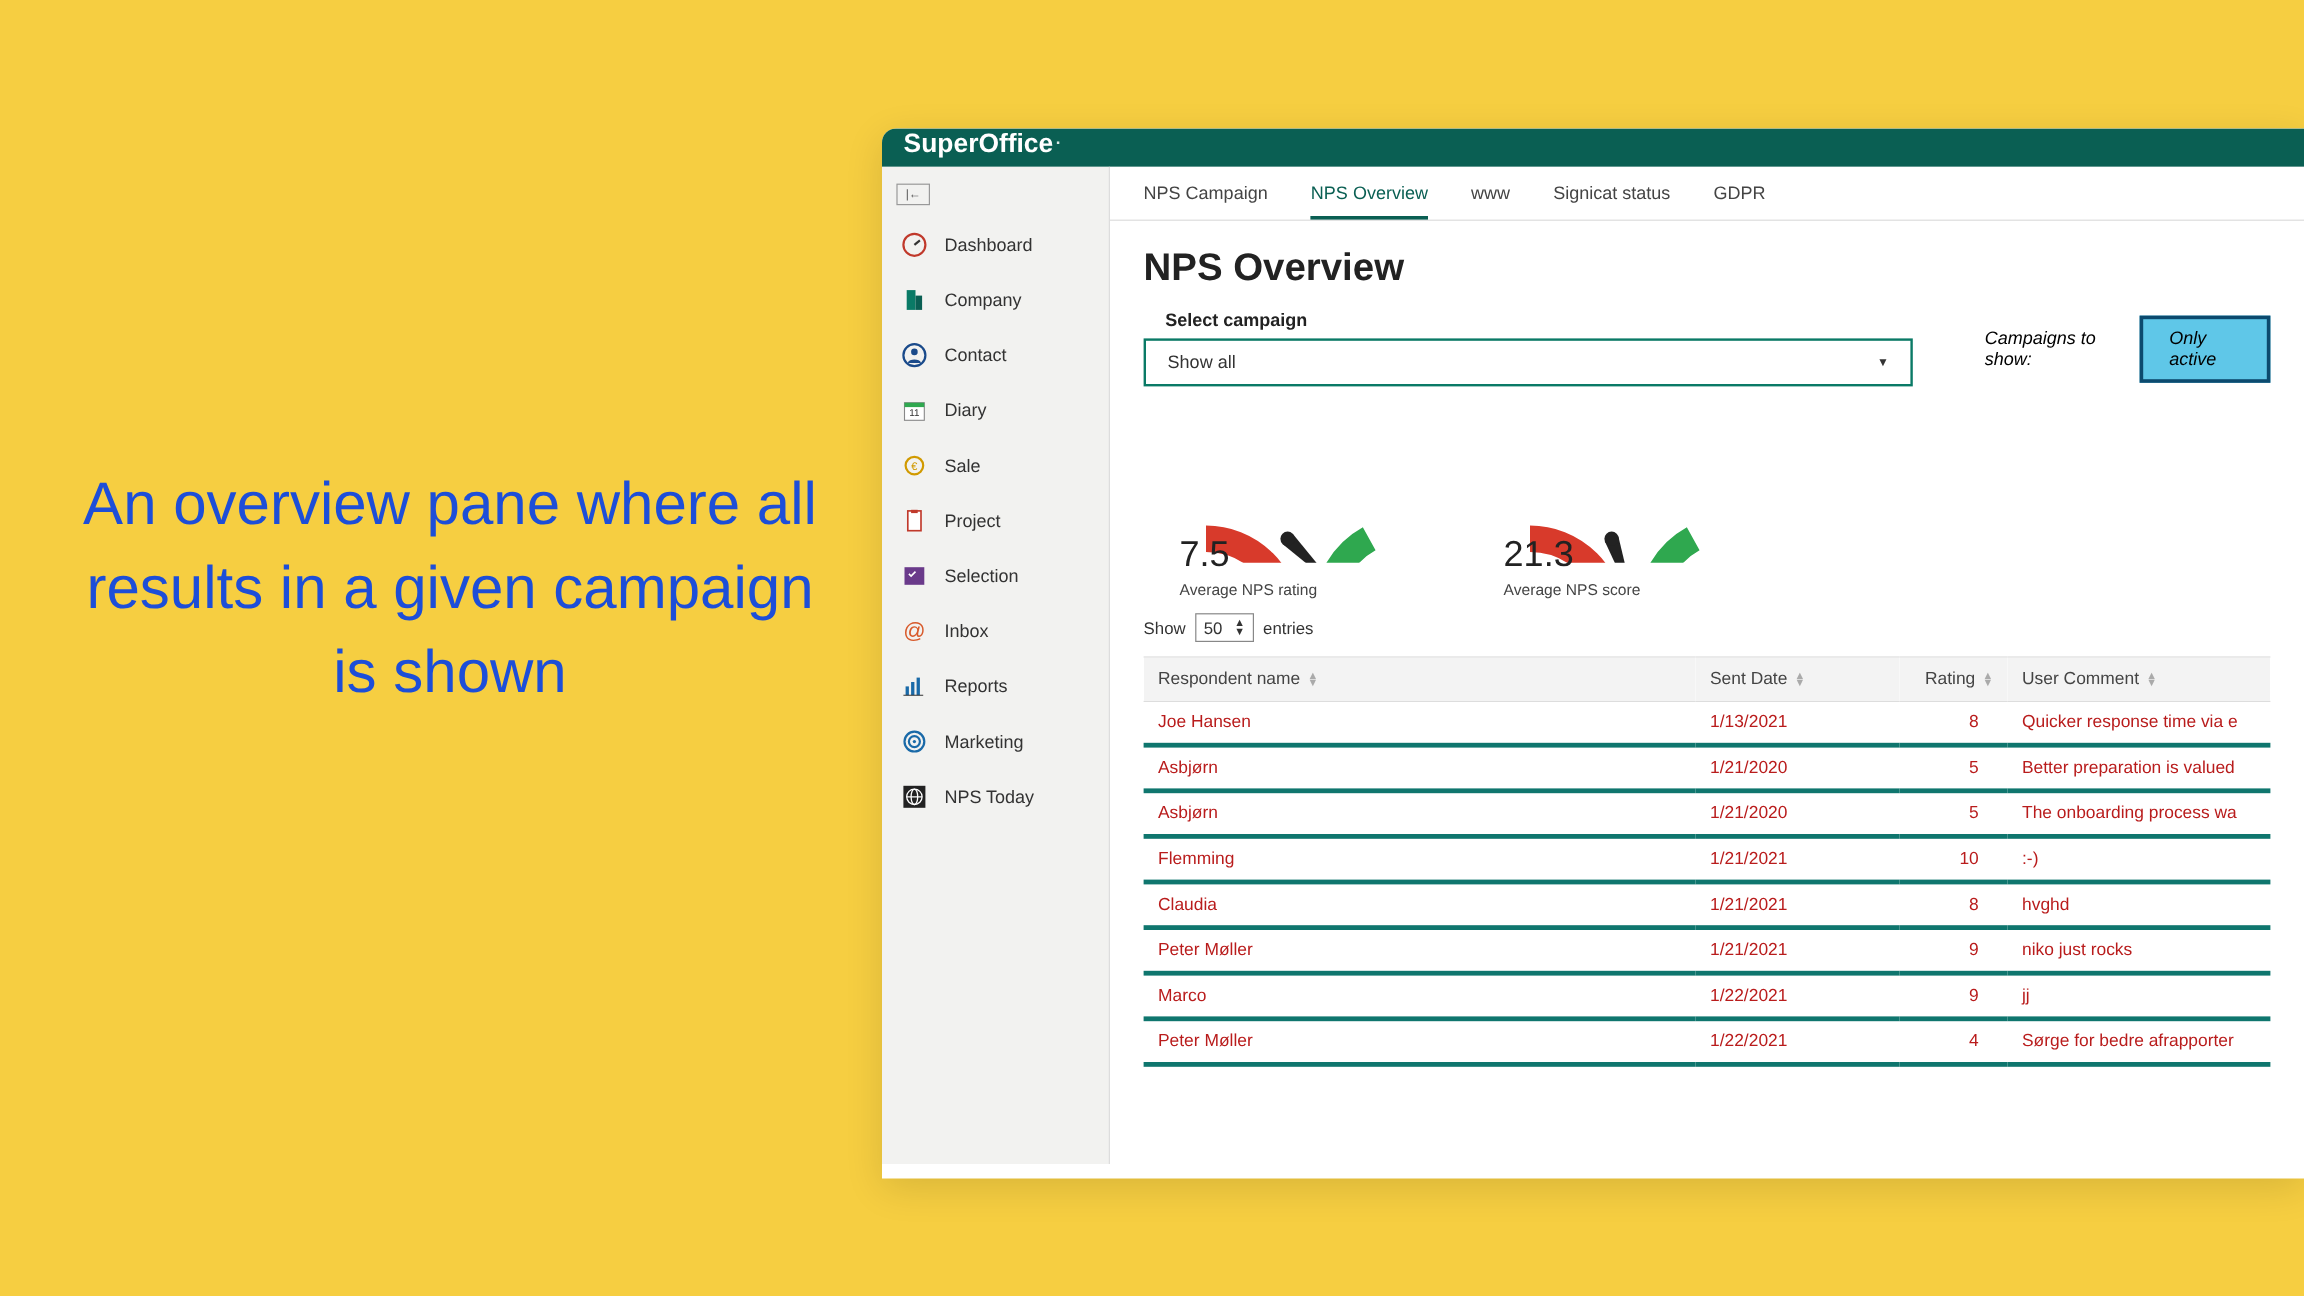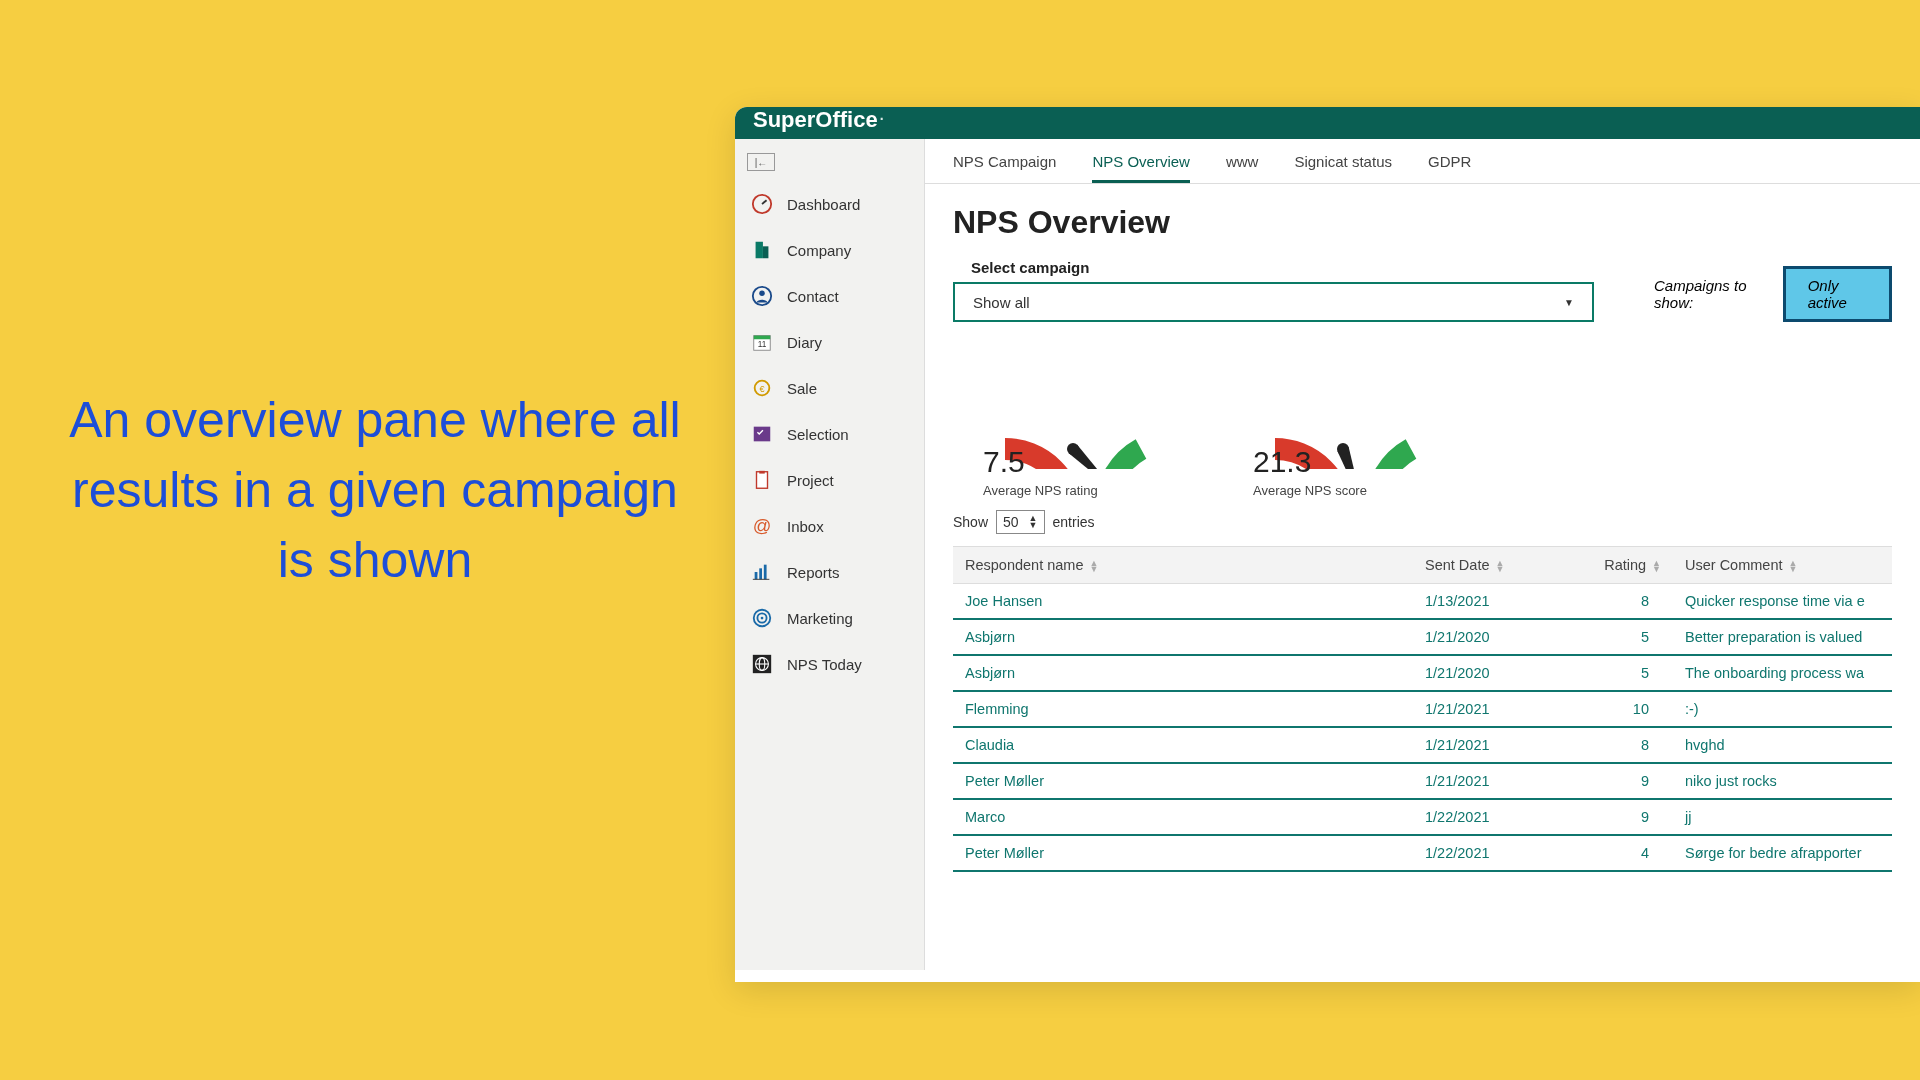--- a/index.html
+++ b/index.html
@@ -100,21 +100,20 @@
 }
 .content { padding: 20px 28px; }
 .page-title {
   font-size: 32px;
   font-weight: 600;
   color: #222;
   margin-bottom: 18px;
 }
 .control-row {
   display: flex;
-  align-items: flex-end;
   gap: 60px;
 }
 .field-label {
   font-weight: 600;
   font-size: 15px;
   color: #222;
   margin-bottom: 6px;
   margin-left: 18px;
 }
 .select-box {
@@ -200,22 +199,22 @@
   font-size: 9px;
   color: #aaa;
   margin-left: 6px;
   display: inline-flex;
   flex-direction: column;
   line-height: .7;
   vertical-align: middle;
 }
 .table td {
   padding: 9px 12px;
-  border-bottom: 2px solid #0f766e;
-  color: #0f766e;
+  border-bottom: 4px solid #0f766e;
+  color: #b91c1c;
 }
 .col-name { width: 460px; }
 .col-date { width: 170px; }
 .col-rating { width: 90px; text-align: right; }
 .col-comment { }
 .table td.rating { text-align: right; padding-right: 24px; }
 </style>
 </head>
 <body>
 
@@ -273,34 +272,34 @@
               <svg viewBox="0 0 24 24" width="22" height="22">
                 <circle cx="12" cy="12" r="8" fill="none" stroke="#d19a00" stroke-width="2"></circle>
                 <text x="12" y="16" font-size="10" text-anchor="middle" fill="#d19a00">€</text>
               </svg>
             </span>
             <span>Sale</span>
           </div>
           <div class="nav-item">
             <span class="nav-icon">
               <svg viewBox="0 0 24 24" width="22" height="22">
+                <rect x="6" y="3" width="12" height="18" fill="#fff" stroke="#c0392b" stroke-width="1.5"></rect>
+                <rect x="9" y="2" width="6" height="3" fill="#c0392b"></rect>
+              </svg>
+            </span>
+            <span>Project</span>
+          </div>
+          <div class="nav-item">
+            <span class="nav-icon">
+              <svg viewBox="0 0 24 24" width="22" height="22">
                 <rect x="3" y="4" width="18" height="16" fill="#6a3a8a"></rect>
                 <path d="M7 10l2 2 4-4" stroke="#fff" stroke-width="1.5" fill="none"></path>
               </svg>
             </span>
             <span>Selection</span>
-          </div>
-          <div class="nav-item">
-            <span class="nav-icon">
-              <svg viewBox="0 0 24 24" width="22" height="22">
-                <rect x="6" y="3" width="12" height="18" fill="#fff" stroke="#c0392b" stroke-width="1.5"></rect>
-                <rect x="9" y="2" width="6" height="3" fill="#c0392b"></rect>
-              </svg>
-            </span>
-            <span>Project</span>
           </div>
           <div class="nav-item">
             <span class="nav-icon">
               <svg viewBox="0 0 24 24" width="22" height="22">
                 <text x="12" y="18" font-size="20" text-anchor="middle" fill="#d85a2b">@</text>
               </svg>
             </span>
             <span>Inbox</span>
           </div>
           <div class="nav-item">

